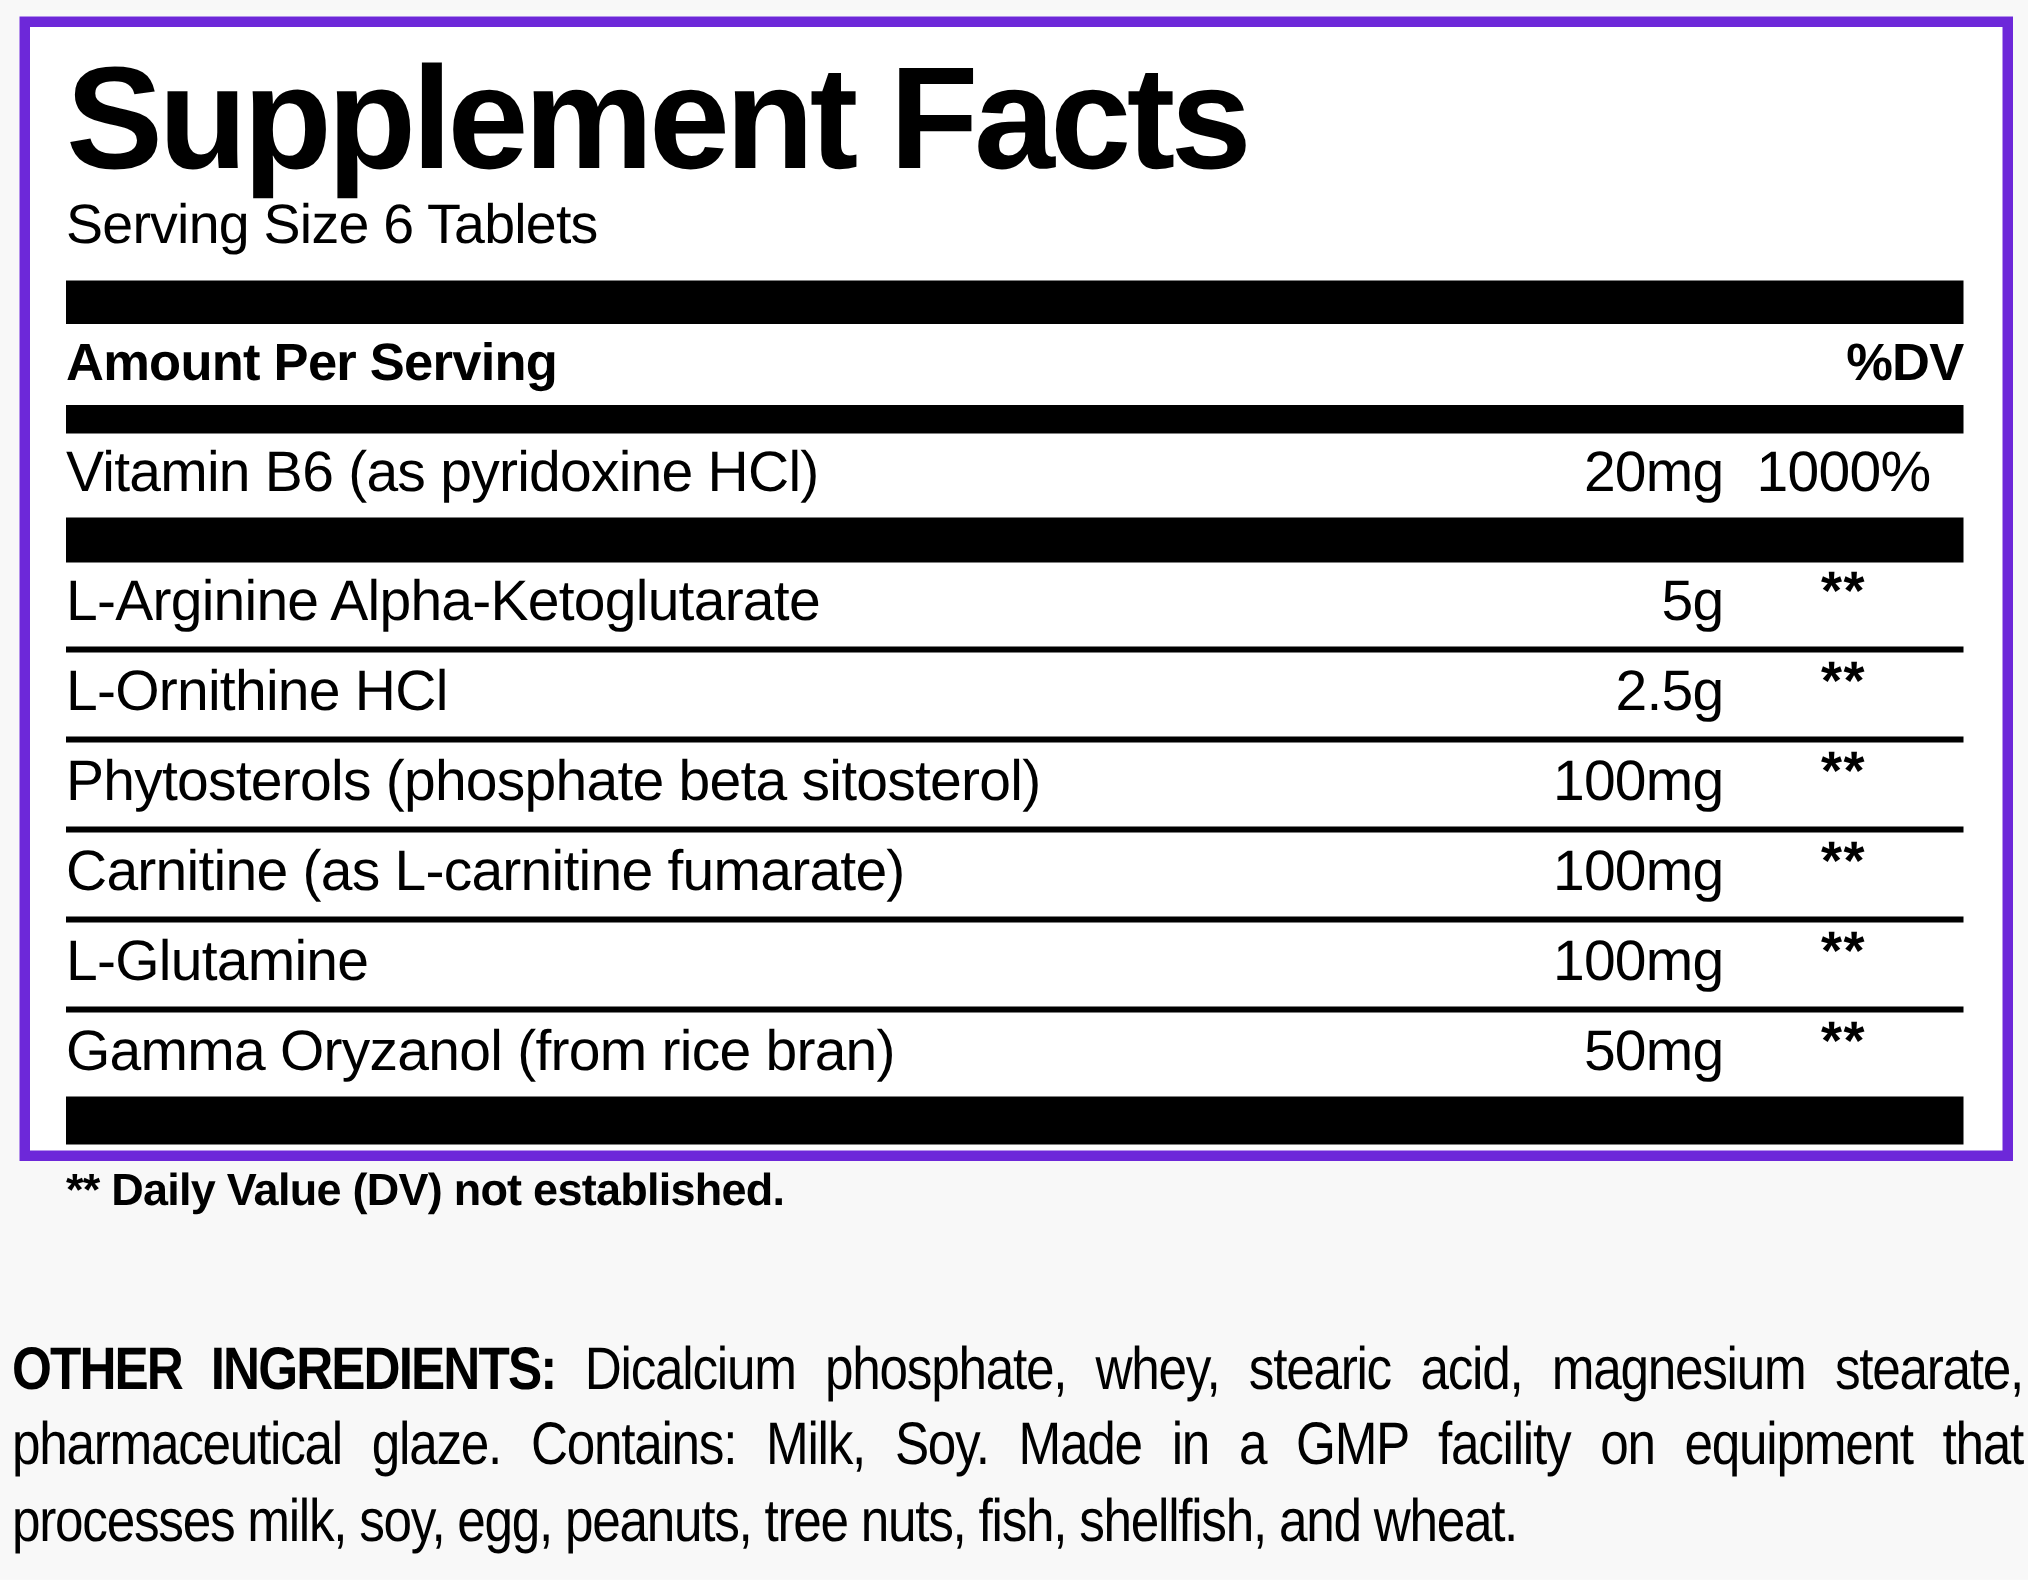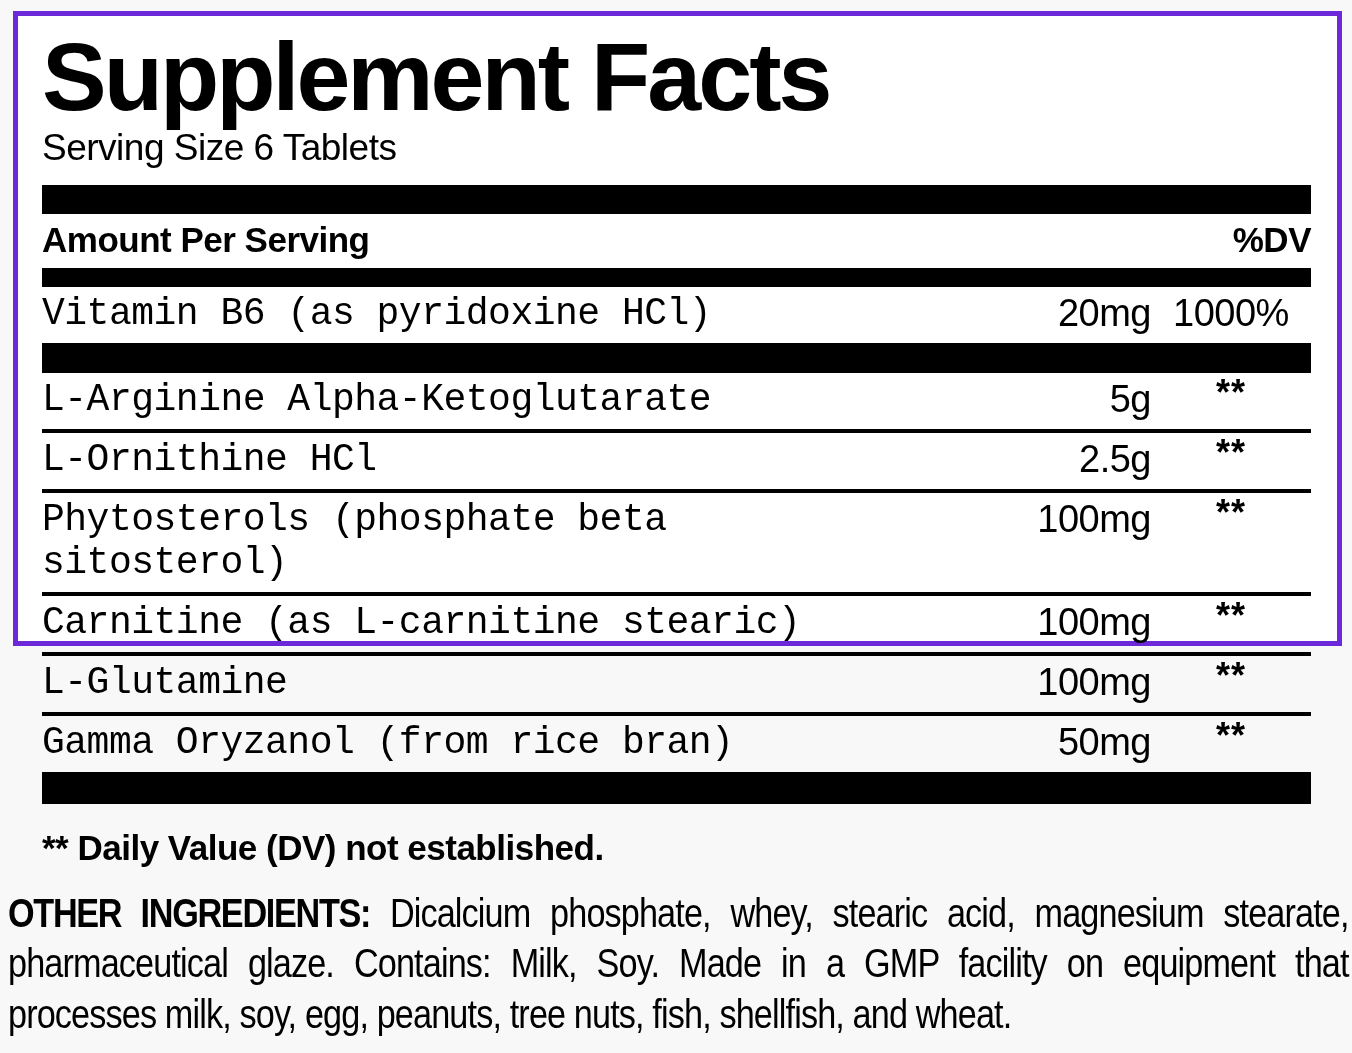--- a/index.html
+++ b/index.html
@@ -7,23 +7,23 @@
     margin: 0; padding: 0;
     width: 1352px; height: 1053px;
     background: #f8f8f8;
     font-family: "Liberation Sans", sans-serif;
     color: #000;
     overflow: hidden;
   }
   .facts-panel {
     position: absolute;
     left: 13px; top: 11px;
-    width: 1329px; height: 635px;
+    width: 1329px; height: 763px;
     background: #fff;
-    border: 5px solid #6d28d9;
+    border: 7px solid #6d28d9;
     padding: 12px 26px 12px 24px;
   }
   .title {
     font-size: 97px;
     font-weight: bold;
     letter-spacing: -3px;
     line-height: 1.02;
     margin: 0;
     white-space: nowrap;
   }
@@ -45,35 +45,35 @@
     padding: 6px 0 8px 0;
     letter-spacing: -0.5px;
     text-align: right;
   }
   .row {
     display: flex;
     font-size: 38px;
     padding: 5px 0 8px 0;
     letter-spacing: -0.5px;
   }
-  .row .name { flex: 1; font-family: Liberation Mono, monospace; }
+  .row .name { flex: 1; }
   .row .amount { width: 300px; text-align: right; }
   .row .dv { width: 160px; text-align: center; }
   .dv-ast {
     font-weight: bold;
     position: relative;
     top: -7px;
     letter-spacing: 1px;
     font-size: 36px;
   }
   .rule { height: 4px; background: #000; width: 100%; }
   .footnote {
     font-weight: bold;
-    font-size: 35px;
-    margin-top: 24px;
+    font-size: 30px;
+    margin-top: 14px;
     letter-spacing: -0.5px;
   }
   .other {
     position: absolute;
     left: 8px; top: 888px;
     width: 1568px;
     transform: scaleX(0.855);
     transform-origin: 0 0;
     font-size: 40px;
     line-height: 1.26;
@@ -125,21 +125,21 @@
   <div class="rule"></div>
 
   <div class="row">
     <span class="name">Phytosterols (phosphate beta sitosterol)</span>
     <span class="amount">100mg</span>
     <span class="dv"><span class="dv-ast">**</span></span>
   </div>
   <div class="rule"></div>
 
   <div class="row">
-    <span class="name">Carnitine (as L-carnitine stearic)</span>
+    <span class="name">Carnitine (as L-carnitine fumarate)</span>
     <span class="amount">100mg</span>
     <span class="dv"><span class="dv-ast">**</span></span>
   </div>
   <div class="rule"></div>
 
   <div class="row">
     <span class="name">L-Glutamine</span>
     <span class="amount">100mg</span>
     <span class="dv"><span class="dv-ast">**</span></span>
   </div>

